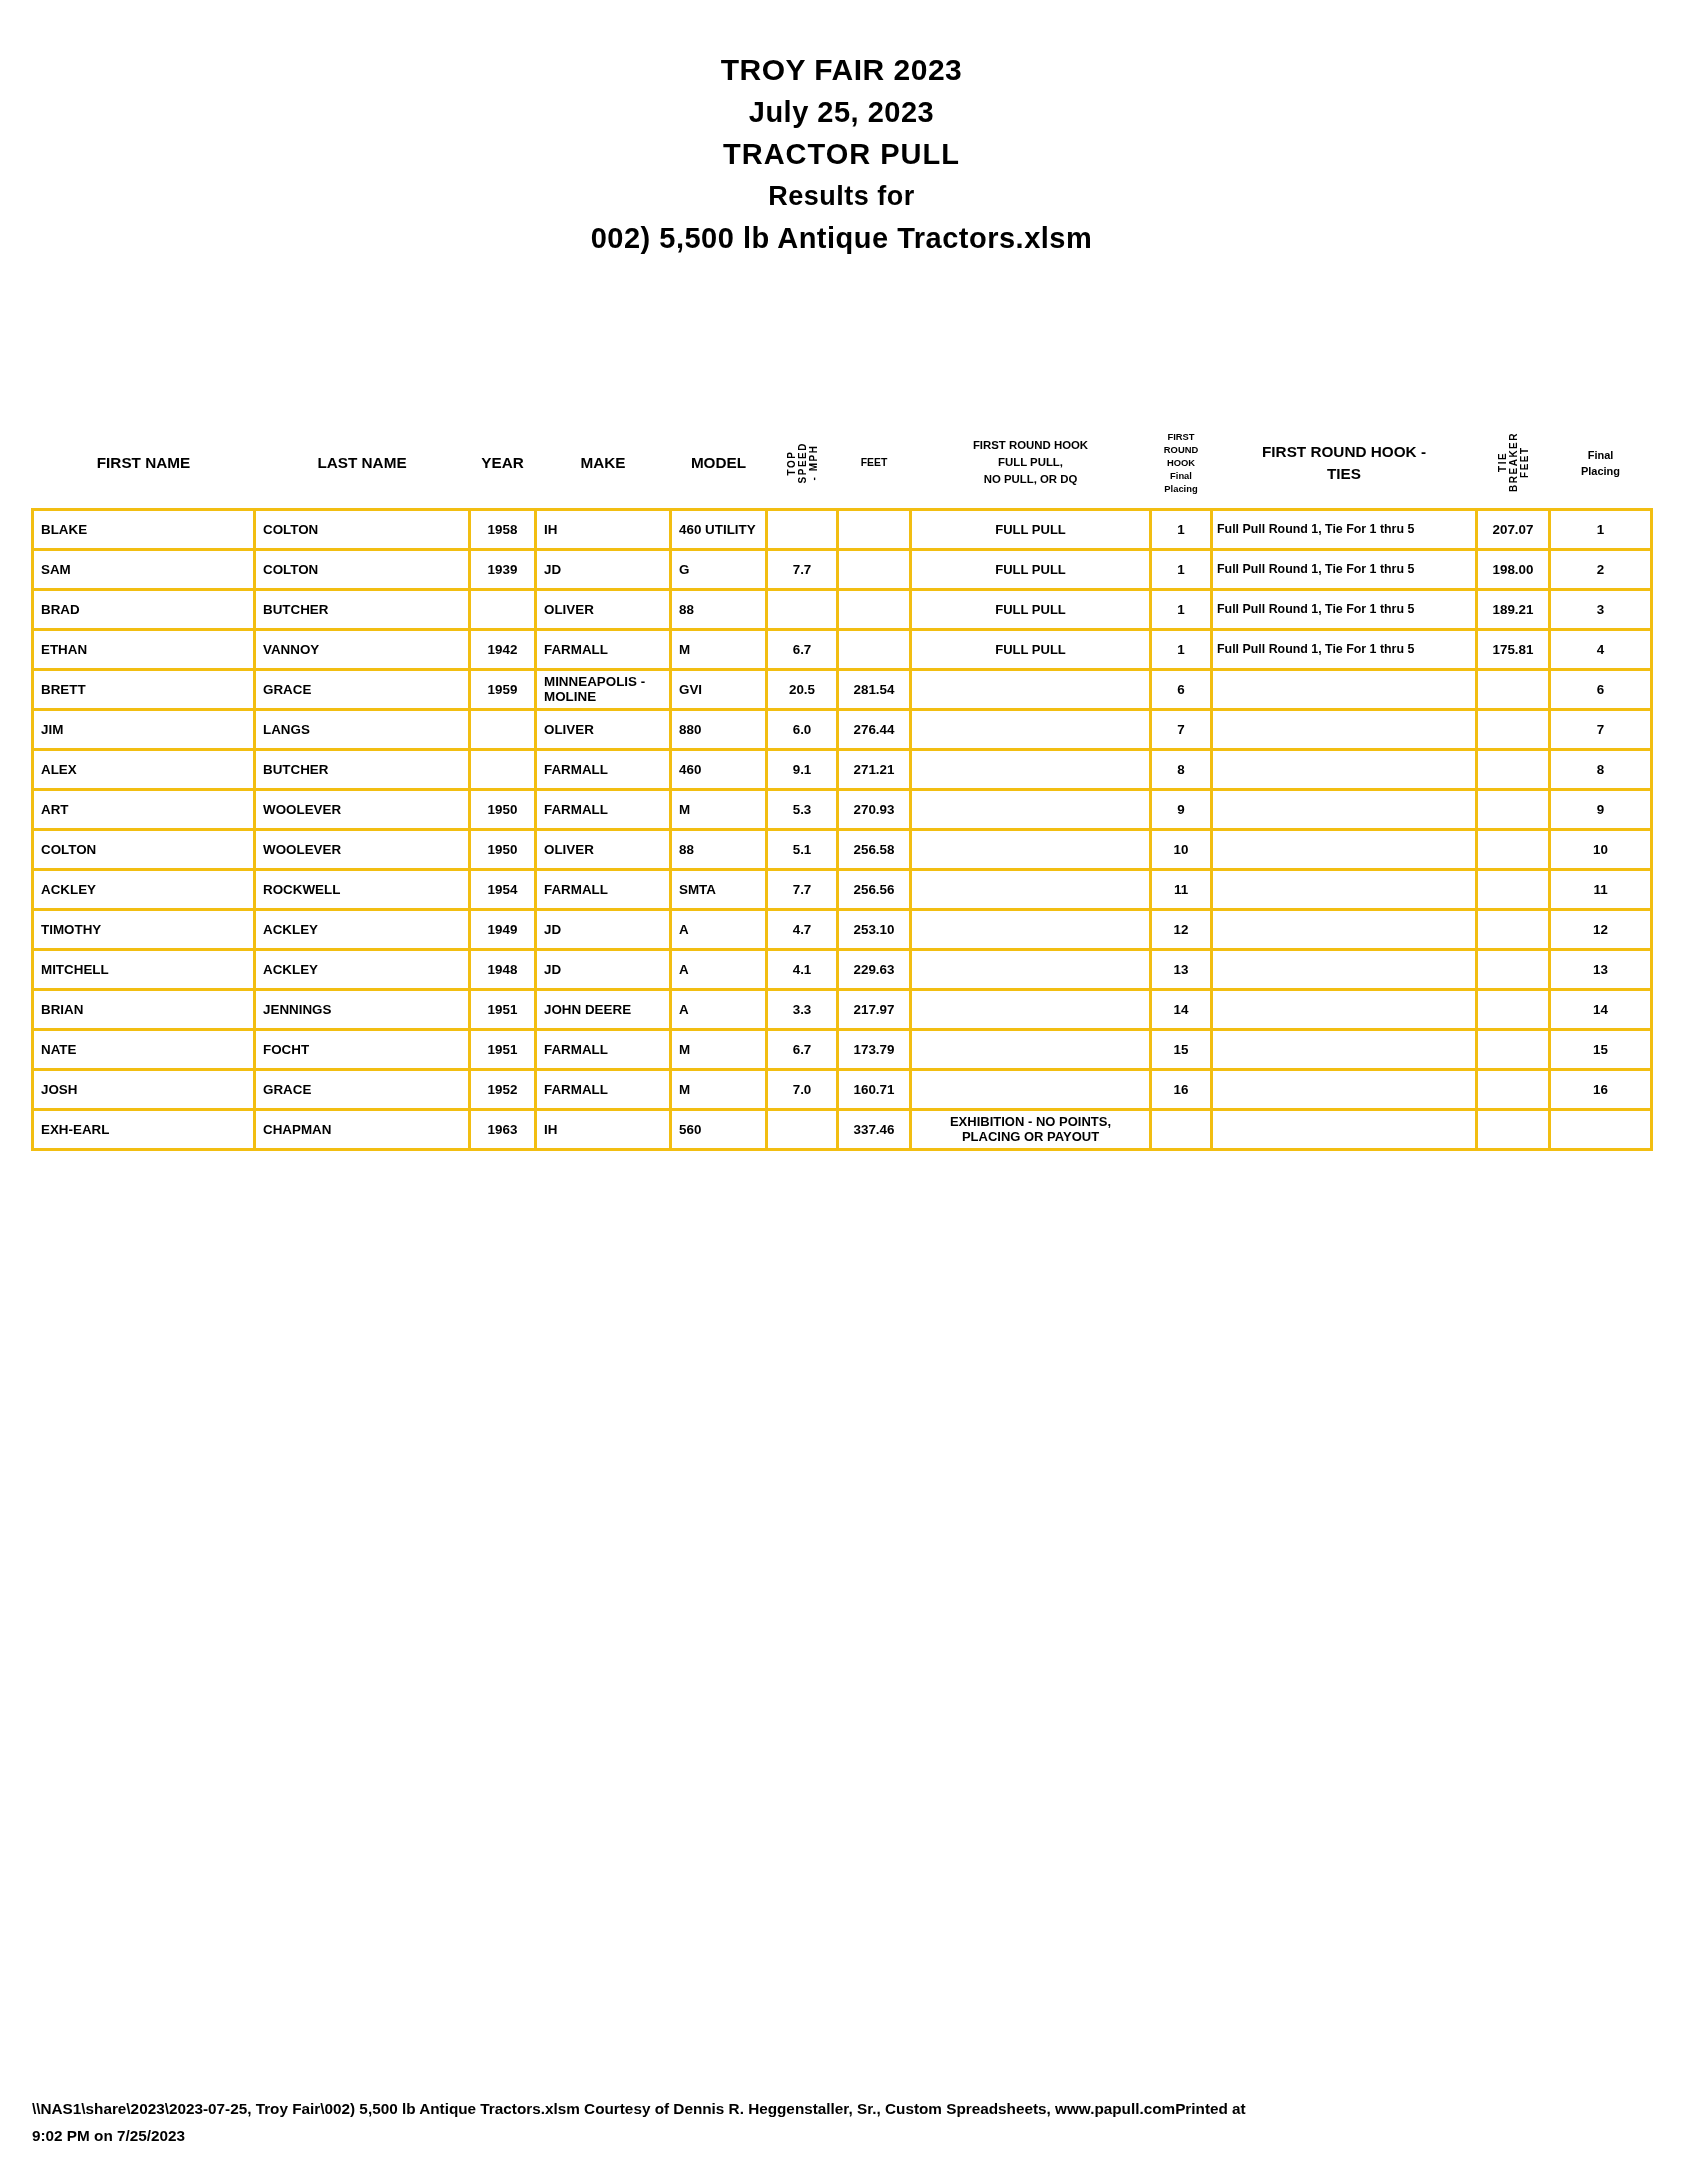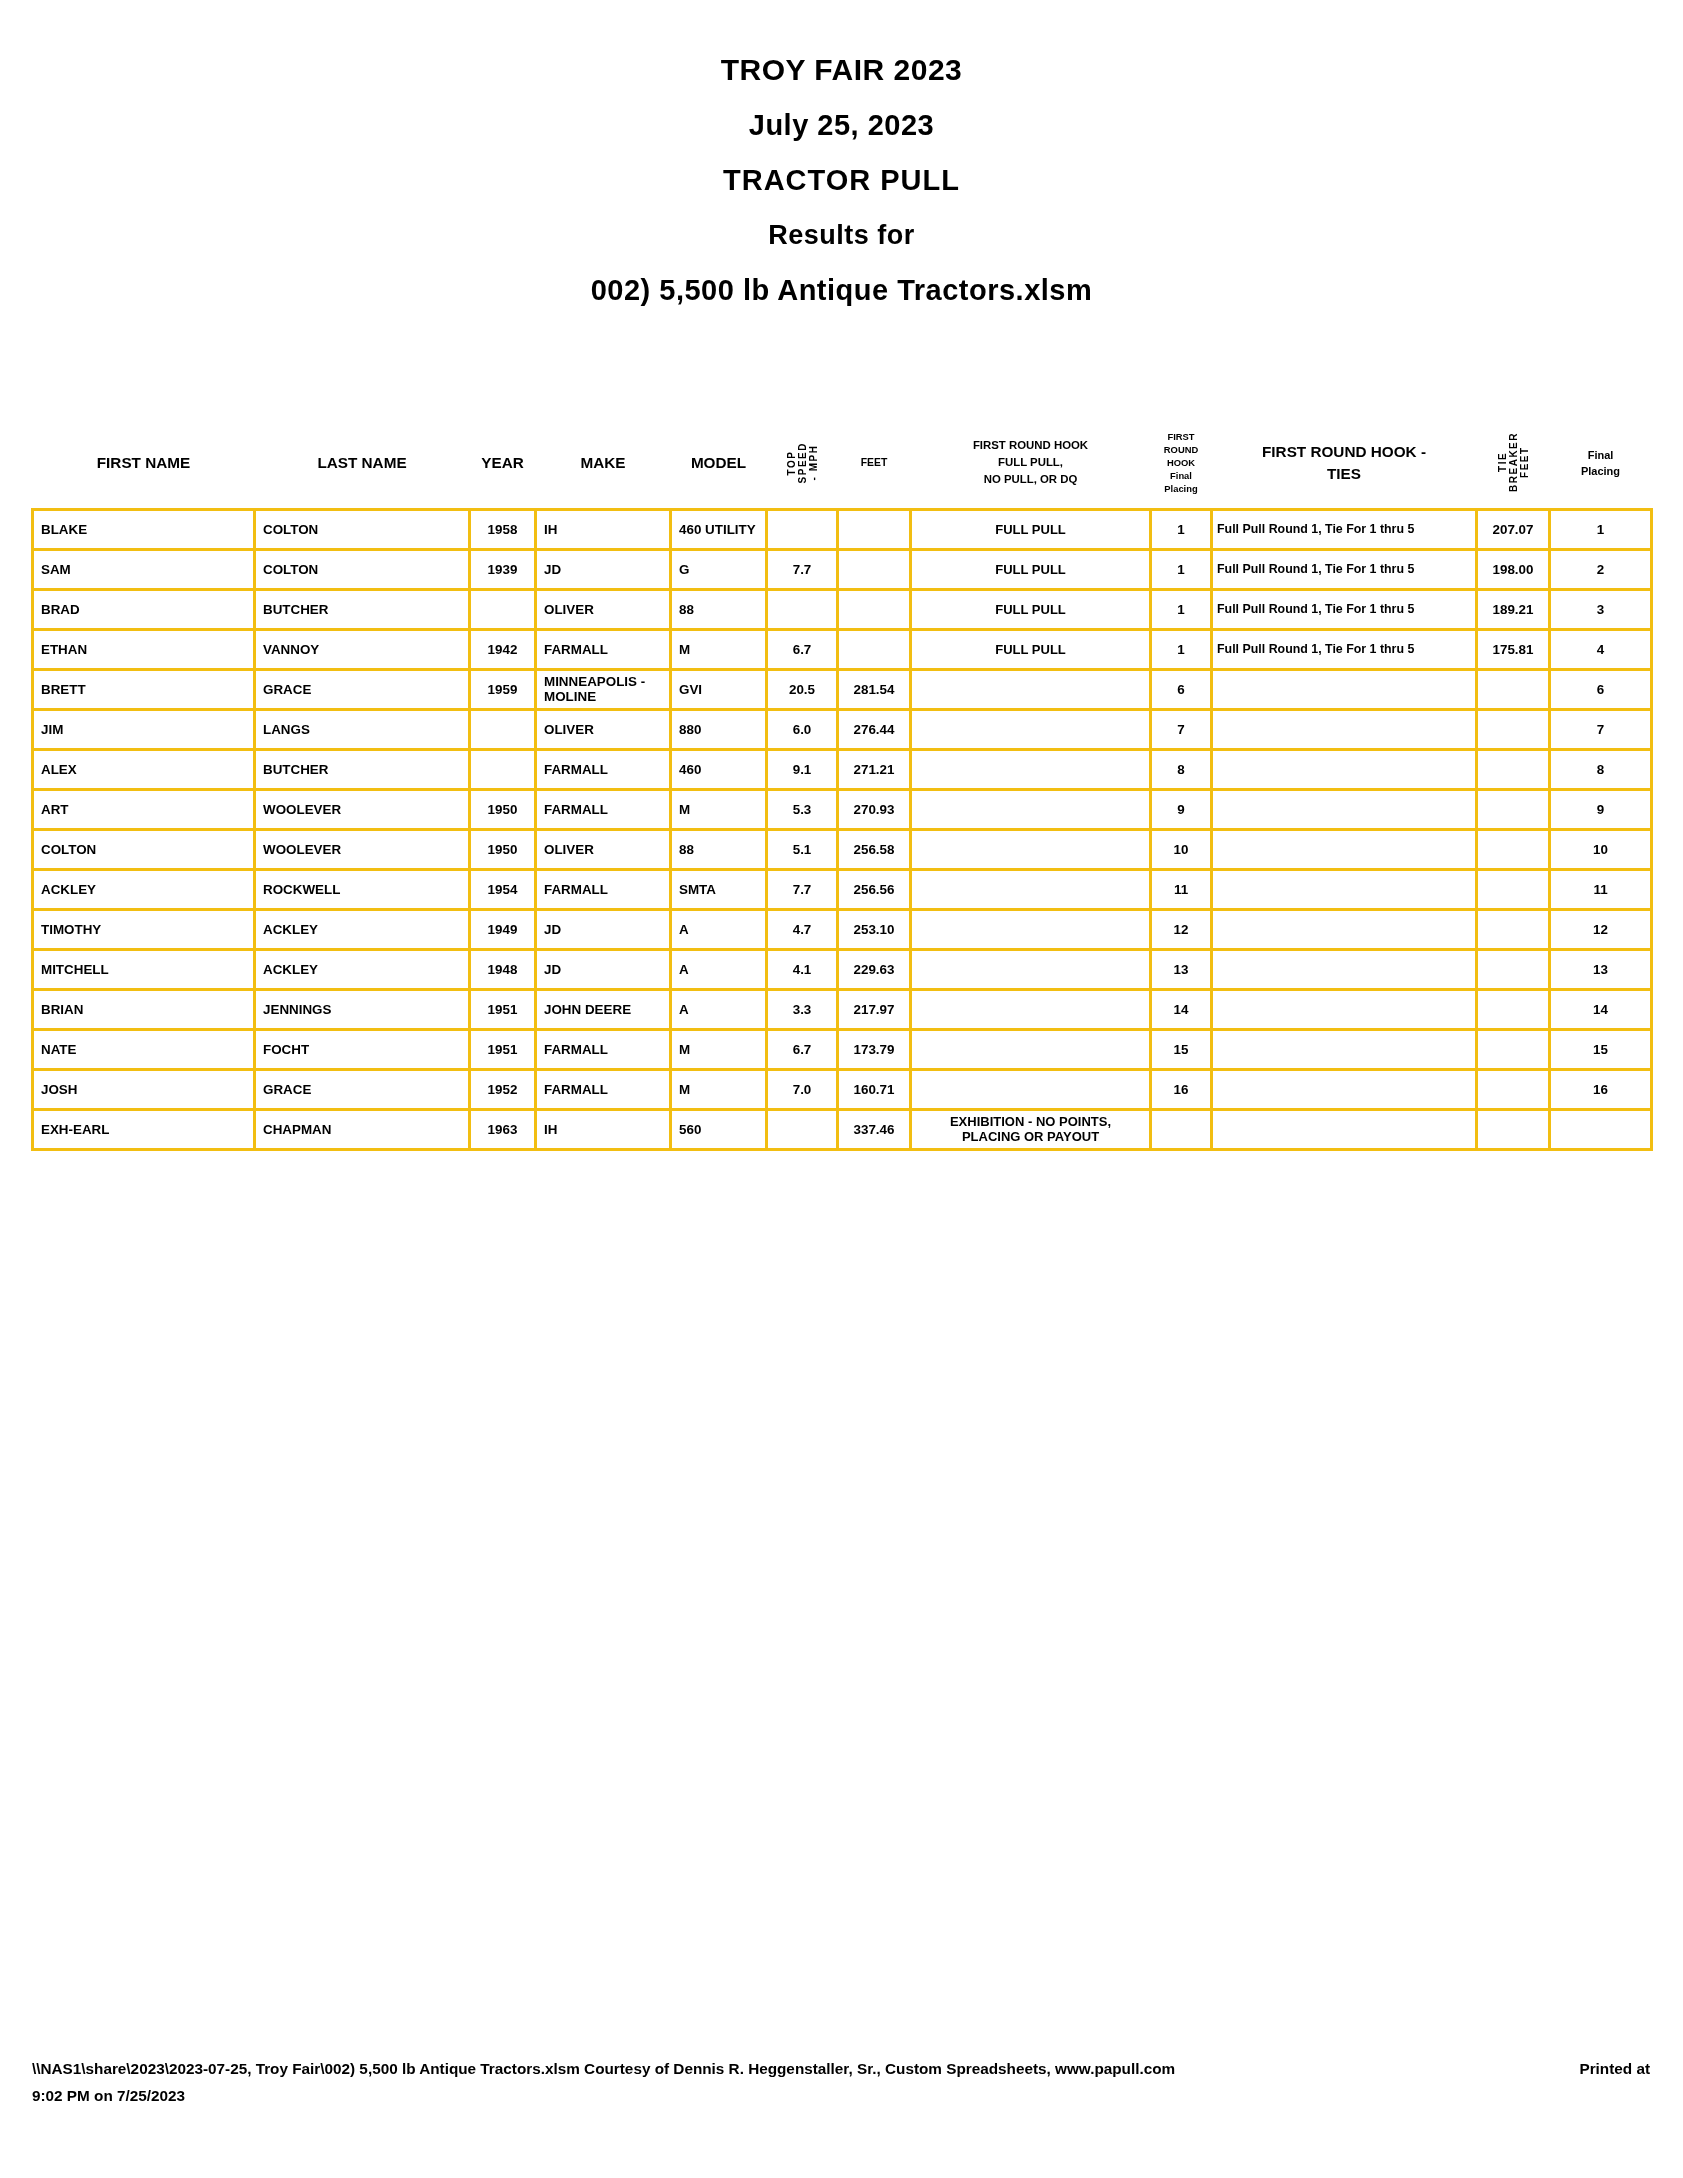--- a/index.html
+++ b/index.html
@@ -11,21 +11,21 @@
     color: var(--ink);
     font-family: "Liberation Sans", sans-serif;
     font-weight: bold;
     position: relative;
     overflow: hidden;
   }
 
   
   .title-block {
     position: absolute; top: 55px; left: 0; width: 100%;
-    display: flex; flex-direction: column; align-items: center; row-gap: 25px;
+    display: flex; flex-direction: column; align-items: center; row-gap: 12px;
     text-align: center;
   }
   .title-line { line-height: 30px; letter-spacing: 0.5px; }
   .t1 { font-size: 30px; }
   .t2 { font-size: 29px; }
   .t3 { font-size: 29px; letter-spacing: 1px; }
   .t4 { font-size: 27px; }
   .t5 { font-size: 29px; }
 
   
@@ -63,21 +63,21 @@
   .c-first, .c-last, .c-make, .c-model { text-align: left; }
   .c-year, .c-speed, .c-feet, .c-hookplace, .c-tiebreak, .c-final { text-align: center; }
   .c-hook { text-align: center; white-space: pre-line; font-size: 13px; }
   .c-ties { text-align: left; font-size: 12.4px; padding: 2px 4px; }
 
   
   .footer {
     position: absolute; left: 32px; top: 2055px; width: 1620px;
     font-size: 15.3px; line-height: 27px;
   }
-  .footer-line1 { display: flex; justify-content: space-between; align-items: baseline; }
+  .footer-line1 { display: flex; align-items: baseline; margin-top: 40px; }
   .footer-path { white-space: nowrap; }
   .footer-printed-label { white-space: nowrap; padding-right: 2px; }
 </style>
 </head>
 <body>
 
 <div class="title-block">
   <div class="title-line t1">TROY FAIR 2023</div>
   <div class="title-line t2">July 25, 2023</div>
   <div class="title-line t3">TRACTOR PULL</div>

